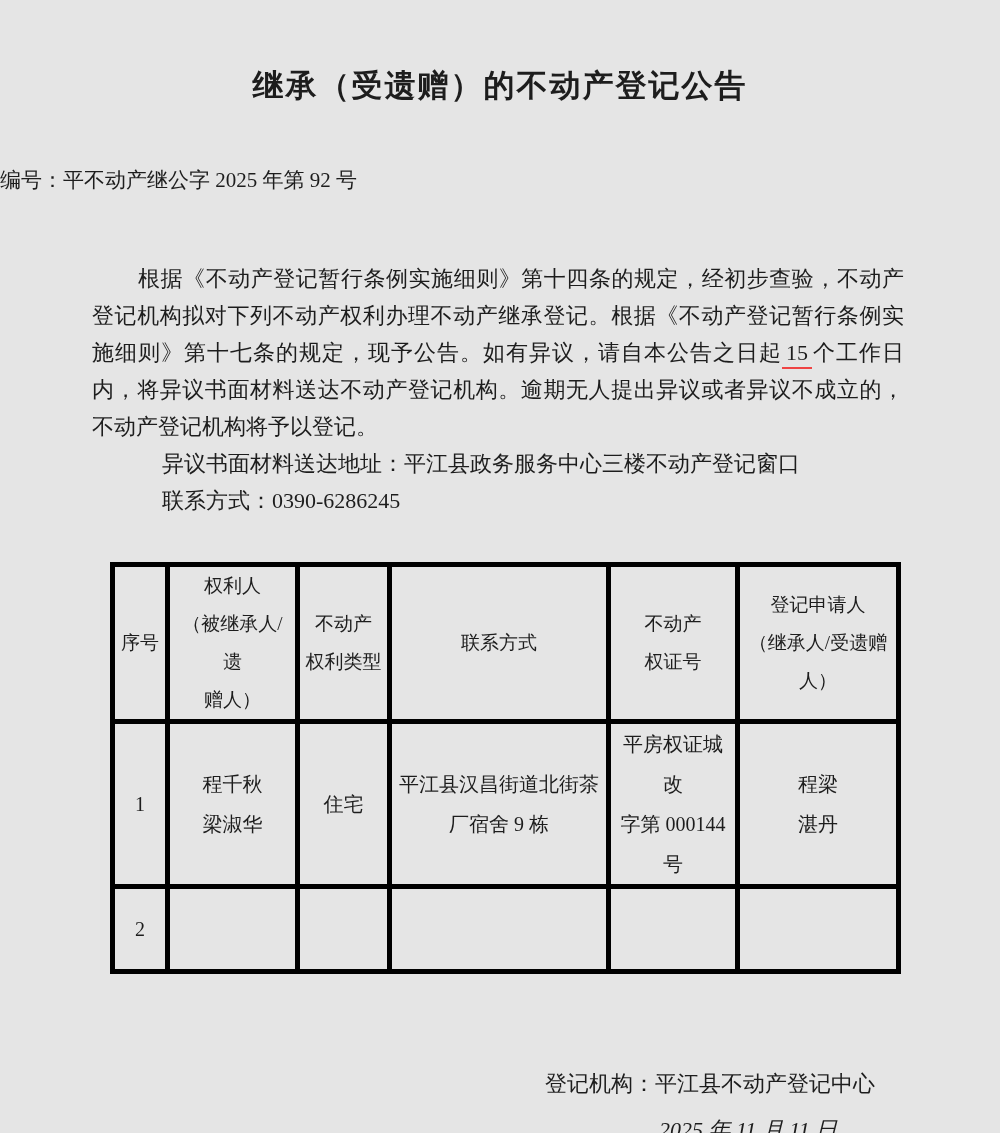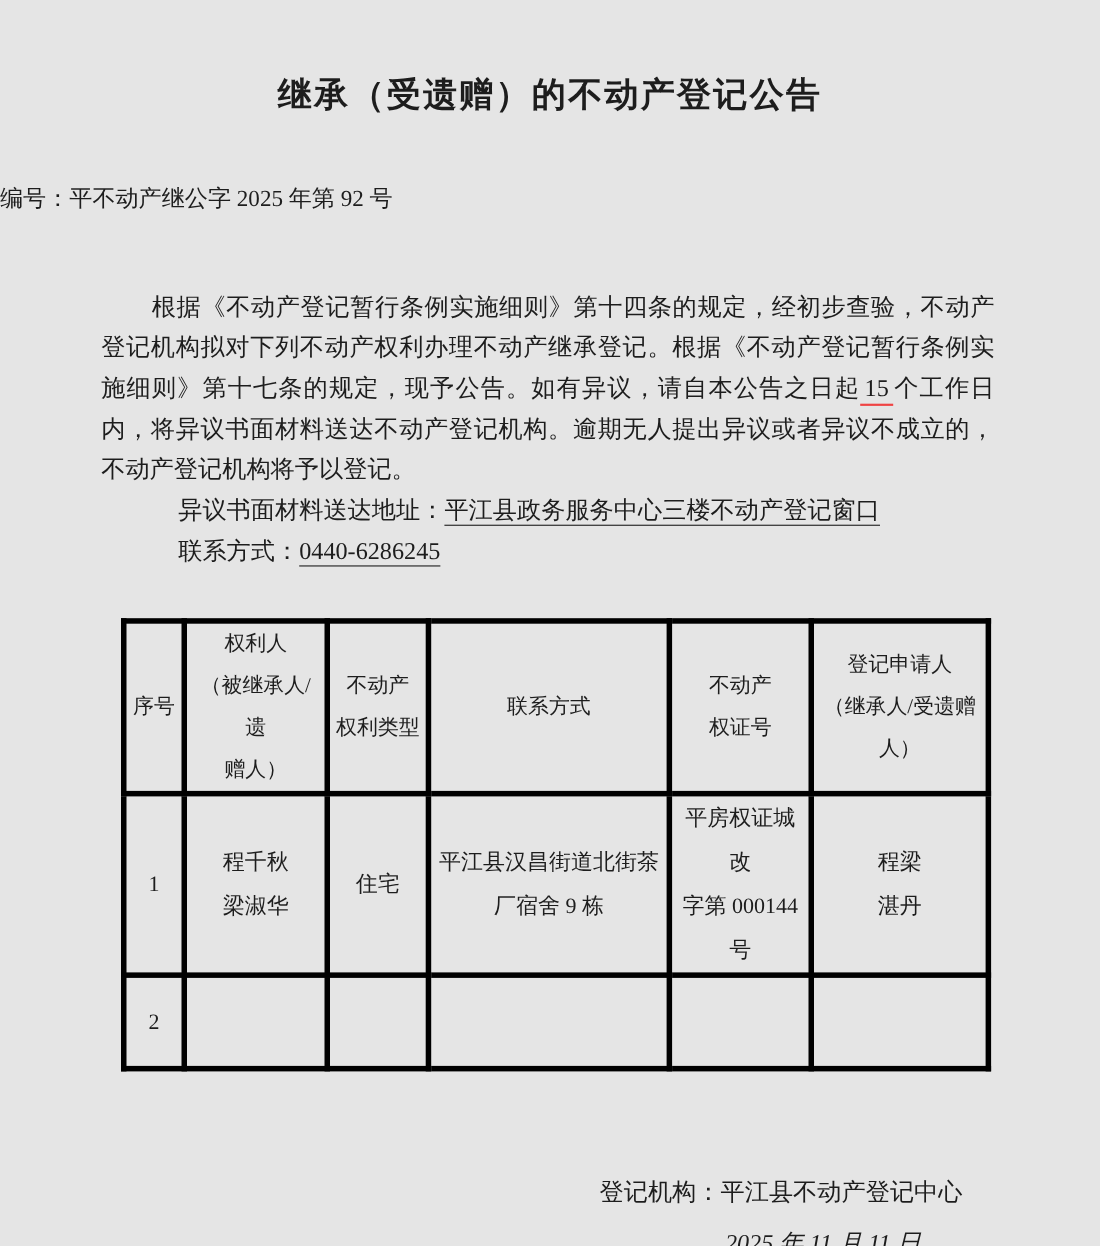--- a/index.html
+++ b/index.html
@@ -35,21 +35,20 @@
     line-height:37px;
     text-align:justify;
   }
   .para { margin:0; text-indent:46px; }
   .inline-underline {
     border-bottom:2px solid #ef4444;
     padding:0 4px 2px 4px;
   }
   .send-line { margin:0; padding-left:70px; }
   .value-underline {
-    text-decoration:underline;
     text-underline-offset:6px;
     text-decoration-thickness:1px;
   }
   table.notice-table {
     margin:43px 0 0 110px;
     width:786px;
     border-collapse:collapse;
     table-layout:fixed;
   }
   .notice-table th, .notice-table td {
@@ -75,21 +74,21 @@
 
 <div class="page">
 
   <h1 class="title">继承（受遗赠）的不动产登记公告</h1>
 
   <div class="doc-number">编号：平不动产继公字 2025 年第 92 号</div>
 
   <div class="main-text">
     <p class="para"><span>根据《不动产登记暂行条例实施细则》第十四条的规定，经初步查验，不动产登记机构拟对下列不动产权利办理不动产继承登记。根据《不动产登记暂行条例实施细则》第十七条的规定，现予公告。如有异议，请自本公告之日起</span><span class="inline-underline">15</span><span>个工作日内，将异议书面材料送达不动产登记机构。逾期无人提出异议或者异议不成立的，不动产登记机构将予以登记。</span></p>
     <p class="send-line"><span>异议书面材料送达地址：</span><span class="value-underline">平江县政务服务中心三楼不动产登记窗口</span></p>
-    <p class="send-line"><span>联系方式：</span><span class="value-underline">0440-6286245</span></p>
+    <p class="send-line"><span>联系方式：</span><span class="value-underline">0390-6286245</span></p>
   </div>
 
   <table class="notice-table">
     <colgroup>
       <col style="width:55px">
       <col style="width:130px">
       <col style="width:92px">
       <col style="width:219px">
       <col style="width:129px">
       <col style="width:161px">

